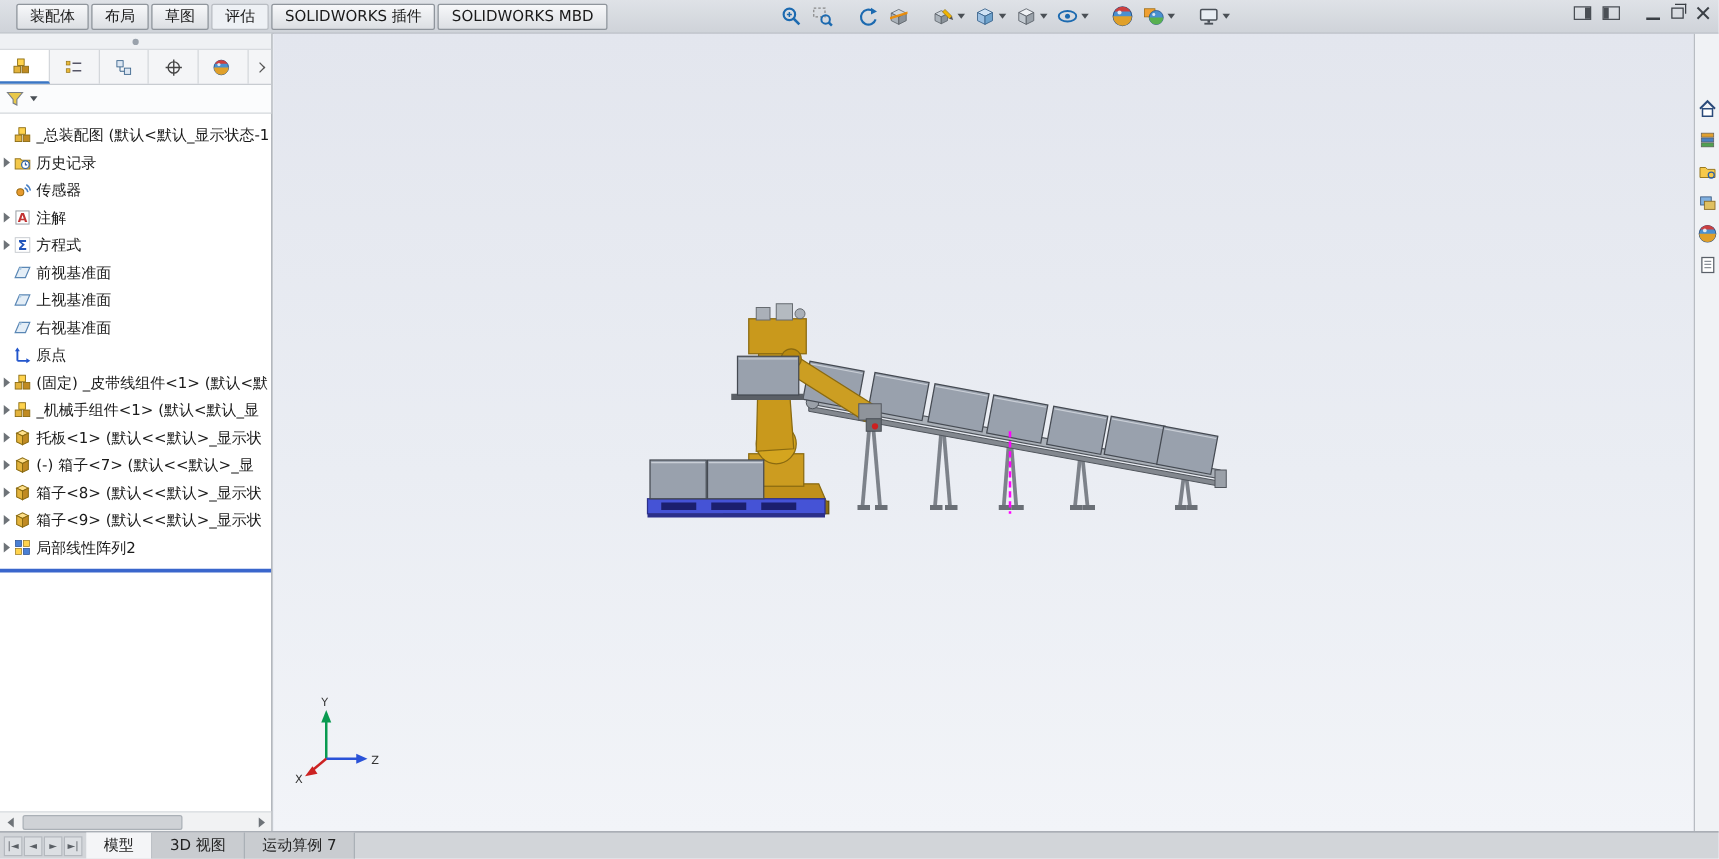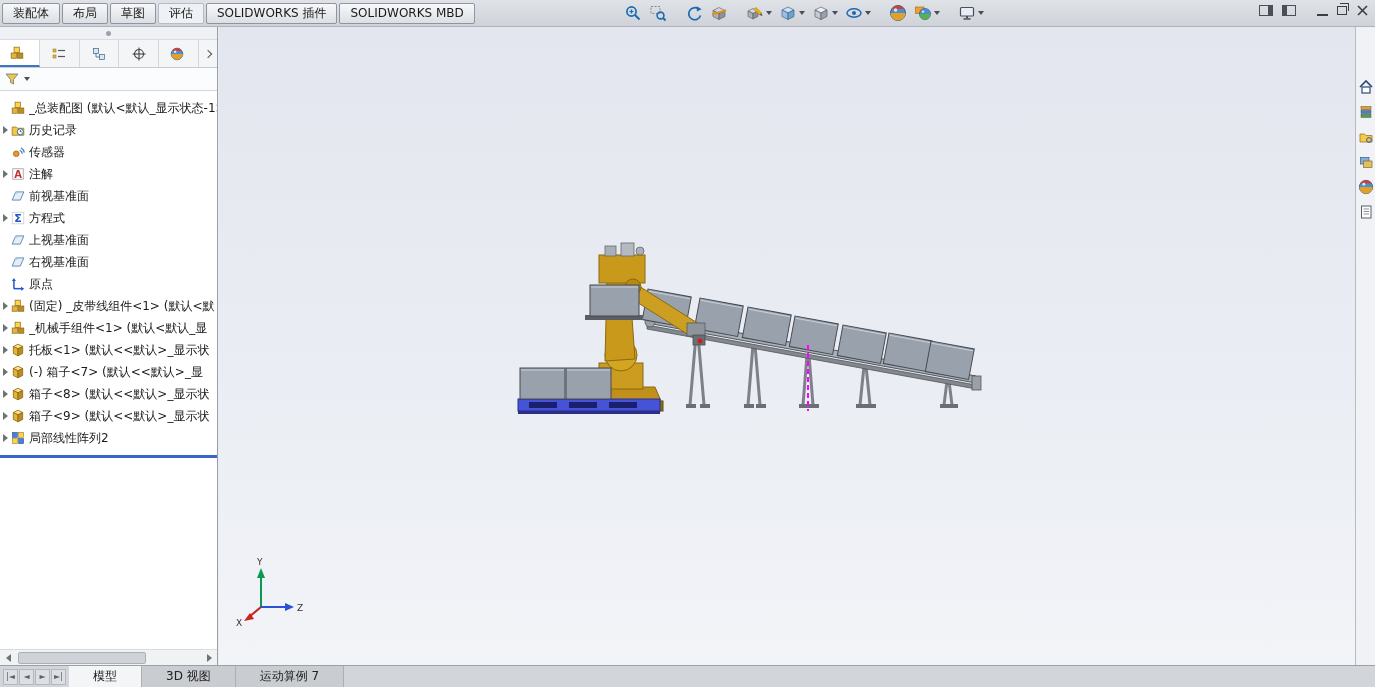--- a/index.html
+++ b/index.html
@@ -4,21 +4,21 @@
 <style>
   * { margin:0; padding:0; box-sizing:border-box; }
   html,body { width:1375px; height:687px; overflow:hidden;
     font-family:"DejaVu Sans", sans-serif; font-size:12px; color:#1a1a1a; }
   #app { position:relative; width:1375px; height:687px; background:#e9ecf2; }
 
   
   #header { position:absolute; left:0; top:0; width:1375px; height:27px;
     background:linear-gradient(#dfe2e7,#cfd3d9); border-bottom:1px solid #aeb3ba;
     display:flex; align-items:center; }
-  .cm-tabs { display:flex; align-items:center; height:27px; padding-left:2px; }
+  .cm-tabs { display:flex; align-items:center; height:27px; padding-left:13px; }
   .cm-tab { height:21px; line-height:19px; padding:0 10px; margin-right:2px;
     border:1px solid #8f959c; background:linear-gradient(#f7f8fa,#dcdfe3);
     border-radius:2px; cursor:default; white-space:nowrap; }
   .cm-tab.active { background:#eef1f5; border-color:#b8bcc2; }
   .hud { position:absolute; left:622px; top:2px; display:flex; align-items:center; gap:3px; }
   .hud .btn { display:flex; align-items:center; height:22px; padding:1px 2px; border-radius:2px; }
   .hud .gap { width:8px; }
   .caret { width:0; height:0; border-left:3.5px solid transparent;
     border-right:3.5px solid transparent; border-top:4px solid #4a4f55; margin-left:2px; }
   .winctl { position:absolute; right:6px; top:4px; display:flex; align-items:center; gap:9px; }
@@ -69,21 +69,21 @@
   #taskpane { position:absolute; right:0; top:27px; width:20px; height:638px;
     background:#f0f2f5; border-left:1px solid #b8bcc2; display:flex; flex-direction:column;
     align-items:center; padding-top:52px; gap:9px; }
 
   
   #bottombar { position:absolute; left:0; bottom:0; width:1375px; height:22px;
     background:#d2d5d9; border-top:1px solid #9aa0a8; display:flex; align-items:stretch; }
   .bnav { display:flex; align-items:center; padding:0 3px; gap:1px; }
   .bnav span { display:inline-flex; align-items:center; justify-content:center; width:15px; height:16px;
     font-size:8px; color:#5a5f65; background:#dcdfe3; border:1px solid #b4b8be; }
-  .btab { display:flex; align-items:center; padding:0 24px; border-right:1px solid #aab0b6;
+  .btab { display:flex; align-items:center; padding:0 14px; border-right:1px solid #aab0b6;
     background:#c9ccd0; color:#222; white-space:nowrap; }
   .btab.active { background:#f4f5f7; font-weight:normal; }
   .bfill { flex:1; }
 </style>
 </head>
 <body>
 
 <svg width="0" height="0" style="position:absolute">
   <defs>
     <symbol id="s-cube" viewBox="0 0 12 12">
@@ -336,34 +336,34 @@
       <div class="trow">
         <span class="aw">
             <span class="exp"></span>
           </span>
         <svg class="ticon" viewBox="0 0 12 12">
             <use href="#s-ann"></use>
           </svg>
         <span class="tlabel">注解</span>
       </div>
       <div class="trow">
+        <span class="aw">
+            <span class="exp"></span>
+          </span>
+        <svg class="ticon" viewBox="0 0 12 12">
+            <use href="#s-eq"></use>
+          </svg>
+        <span class="tlabel">方程式</span>
+      </div>
+      <div class="trow">
         <span class="aw"></span>
         <svg class="ticon" viewBox="0 0 12 12">
             <use href="#s-plane"></use>
           </svg>
         <span class="tlabel">前视基准面</span>
-      </div>
-      <div class="trow">
-        <span class="aw">
-            <span class="exp"></span>
-          </span>
-        <svg class="ticon" viewBox="0 0 12 12">
-            <use href="#s-eq"></use>
-          </svg>
-        <span class="tlabel">方程式</span>
       </div>
       <div class="trow">
         <span class="aw"></span>
         <svg class="ticon" viewBox="0 0 12 12">
             <use href="#s-plane"></use>
           </svg>
         <span class="tlabel">上视基准面</span>
       </div>
       <div class="trow">
         <span class="aw"></span>

